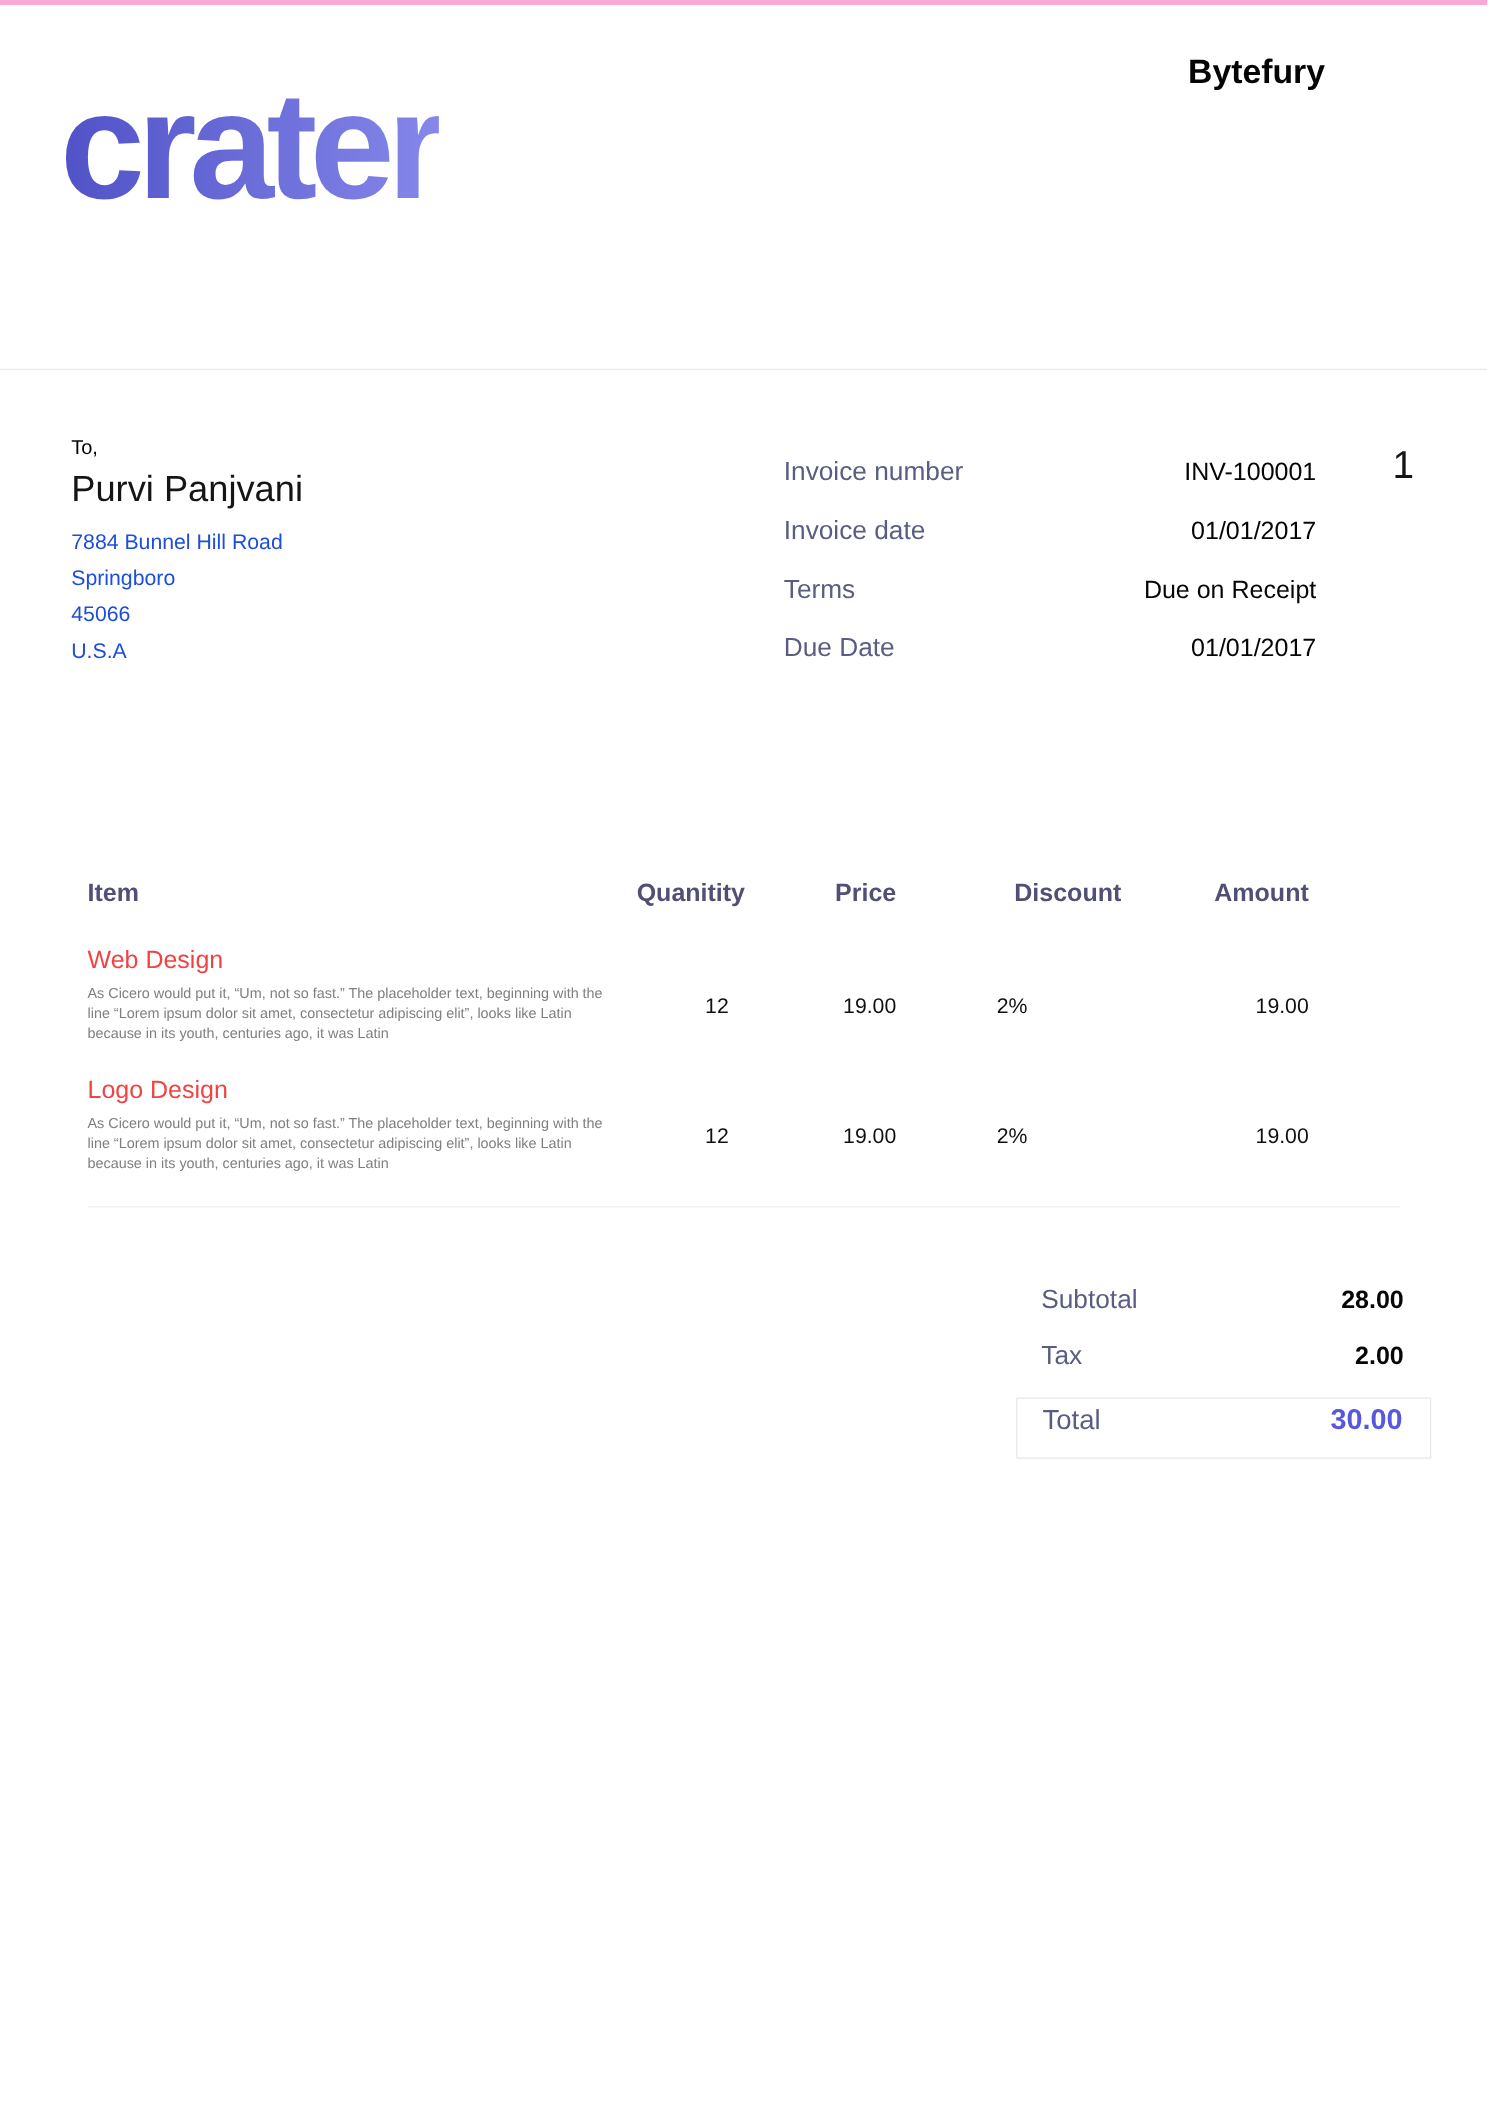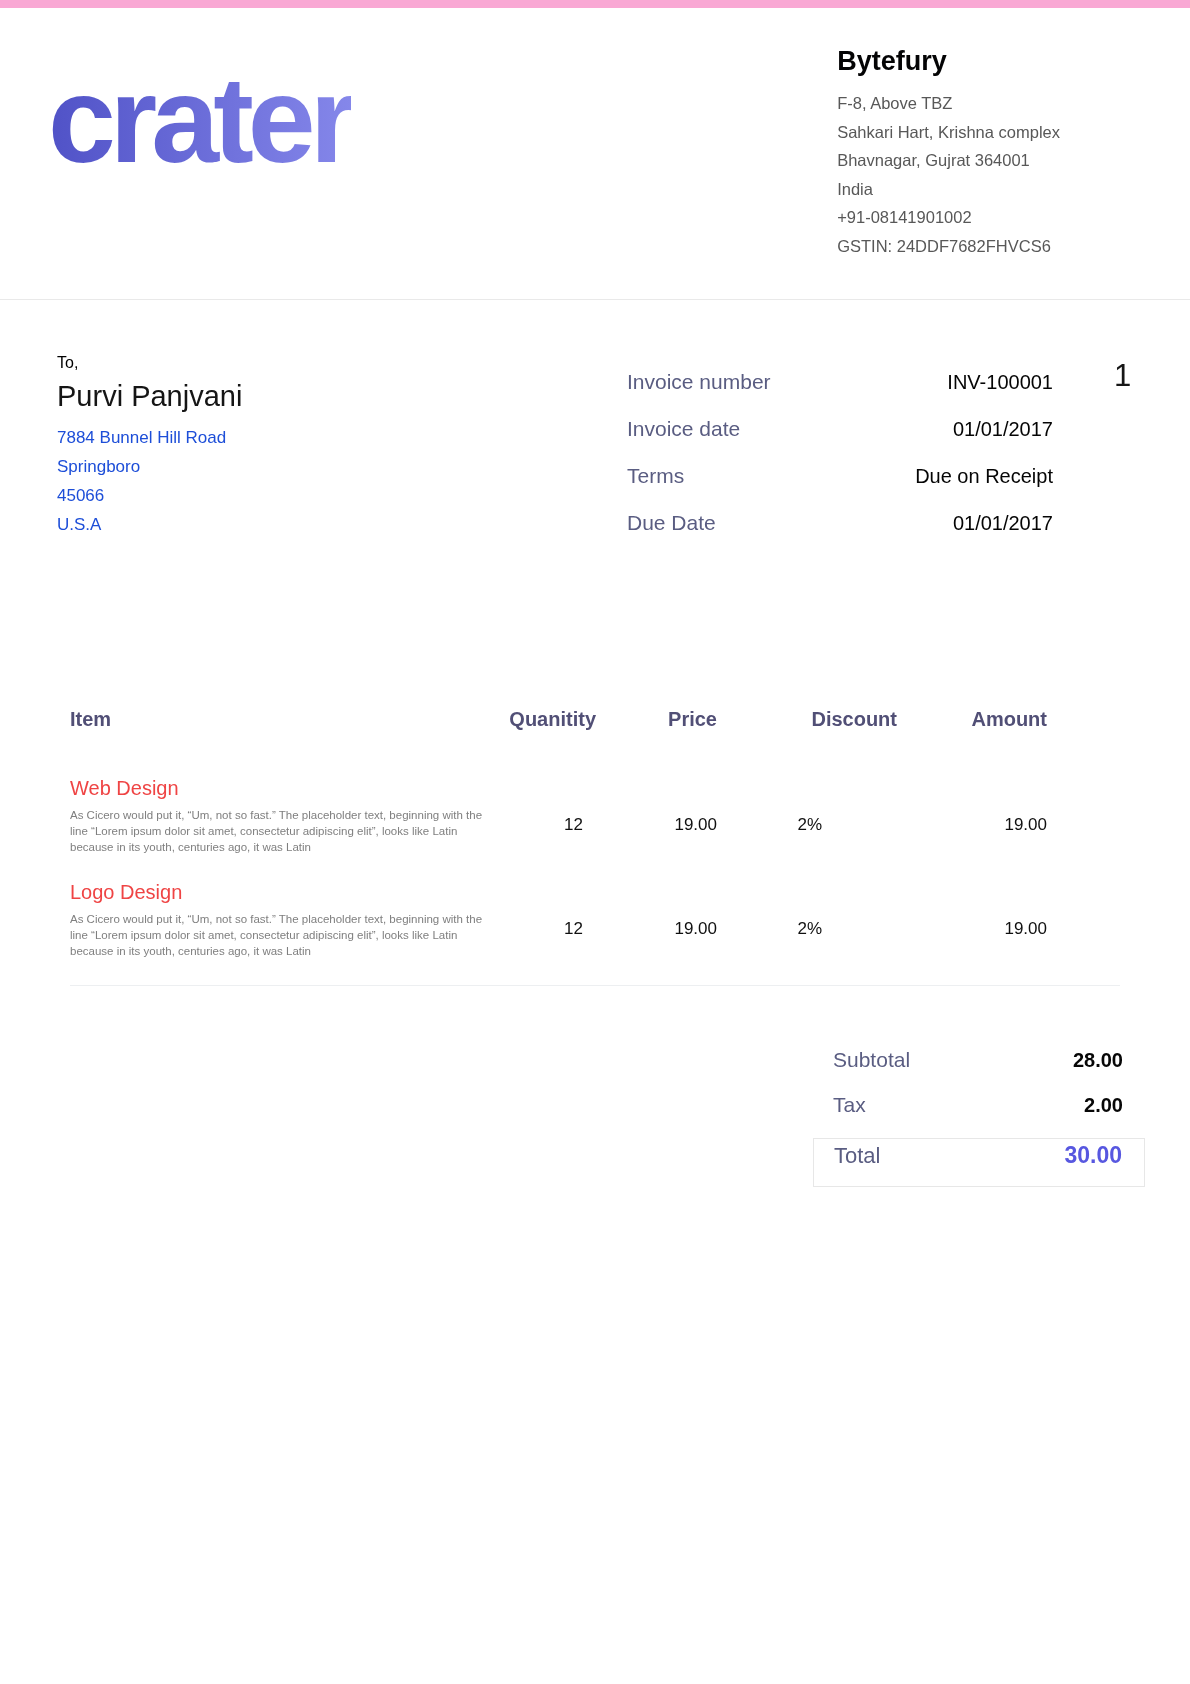--- a/index.html
+++ b/index.html
@@ -2,21 +2,21 @@
 <html><head>
 <meta charset="utf-8">
 <style>
   html,body{margin:0;padding:0;background:#fff;}
   .page{
     position:relative;
     width:1190px;
     height:1684px;
     box-sizing:border-box;
     background:#ffffff;
-    border-top:8px solid #f9a8d4;
+    border-top:4px solid #f9a8d4;
     font-family:"Liberation Sans", sans-serif;
     overflow:hidden;
   }
   
   .header{
     display:flex;
     justify-content:space-between;
     align-items:flex-start;
     padding:26px 130px 0 48px;
     box-sizing:border-box;
@@ -75,21 +75,21 @@
     grid-template-columns:1fr 110px 121px 180px 150px;
     align-items:start;
   }
   .th{
     font-size:20px;
     font-weight:700;
     color:#514f76;
     text-align:right;
   }
   .th.first{text-align:left;}
-  .thead{margin-bottom:46px;}
+  .thead{margin-bottom:30px;}
   .item-row{margin-bottom:26px;}
   .item-name{font-size:20px;color:#ef4444;}
   .item-desc{
     width:416px;
     margin-top:7px;
     font-size:11.5px;
     line-height:16px;
     color:#7f7f7f;
   }
   .cell{
@@ -142,28 +142,20 @@
 </style>
 </head>
 <body>
 
 <div class="page">
 
   <header class="header">
     <div class="logo">crater</div>
     <div class="company">
       <div class="company-name">Bytefury</div>
-      <div class="company-address">
-        <div>F-8, Above TBZ</div>
-        <div>Sahkari Hart, Krishna complex</div>
-        <div>Bhavnagar, Gujrat 364001</div>
-        <div>India</div>
-        <div>+91-08141901002</div>
-        <div>GSTIN: 24DDF7682FHVCS6</div>
-      </div>
     </div>
   </header>
 
   <section class="billing">
     <div class="bill-to">
       <div class="to-label">To,</div>
       <div class="customer-name">Purvi Panjvani</div>
       <div class="customer-address">
         <div>7884 Bunnel Hill Road</div>
         <div>Springboro</div>

